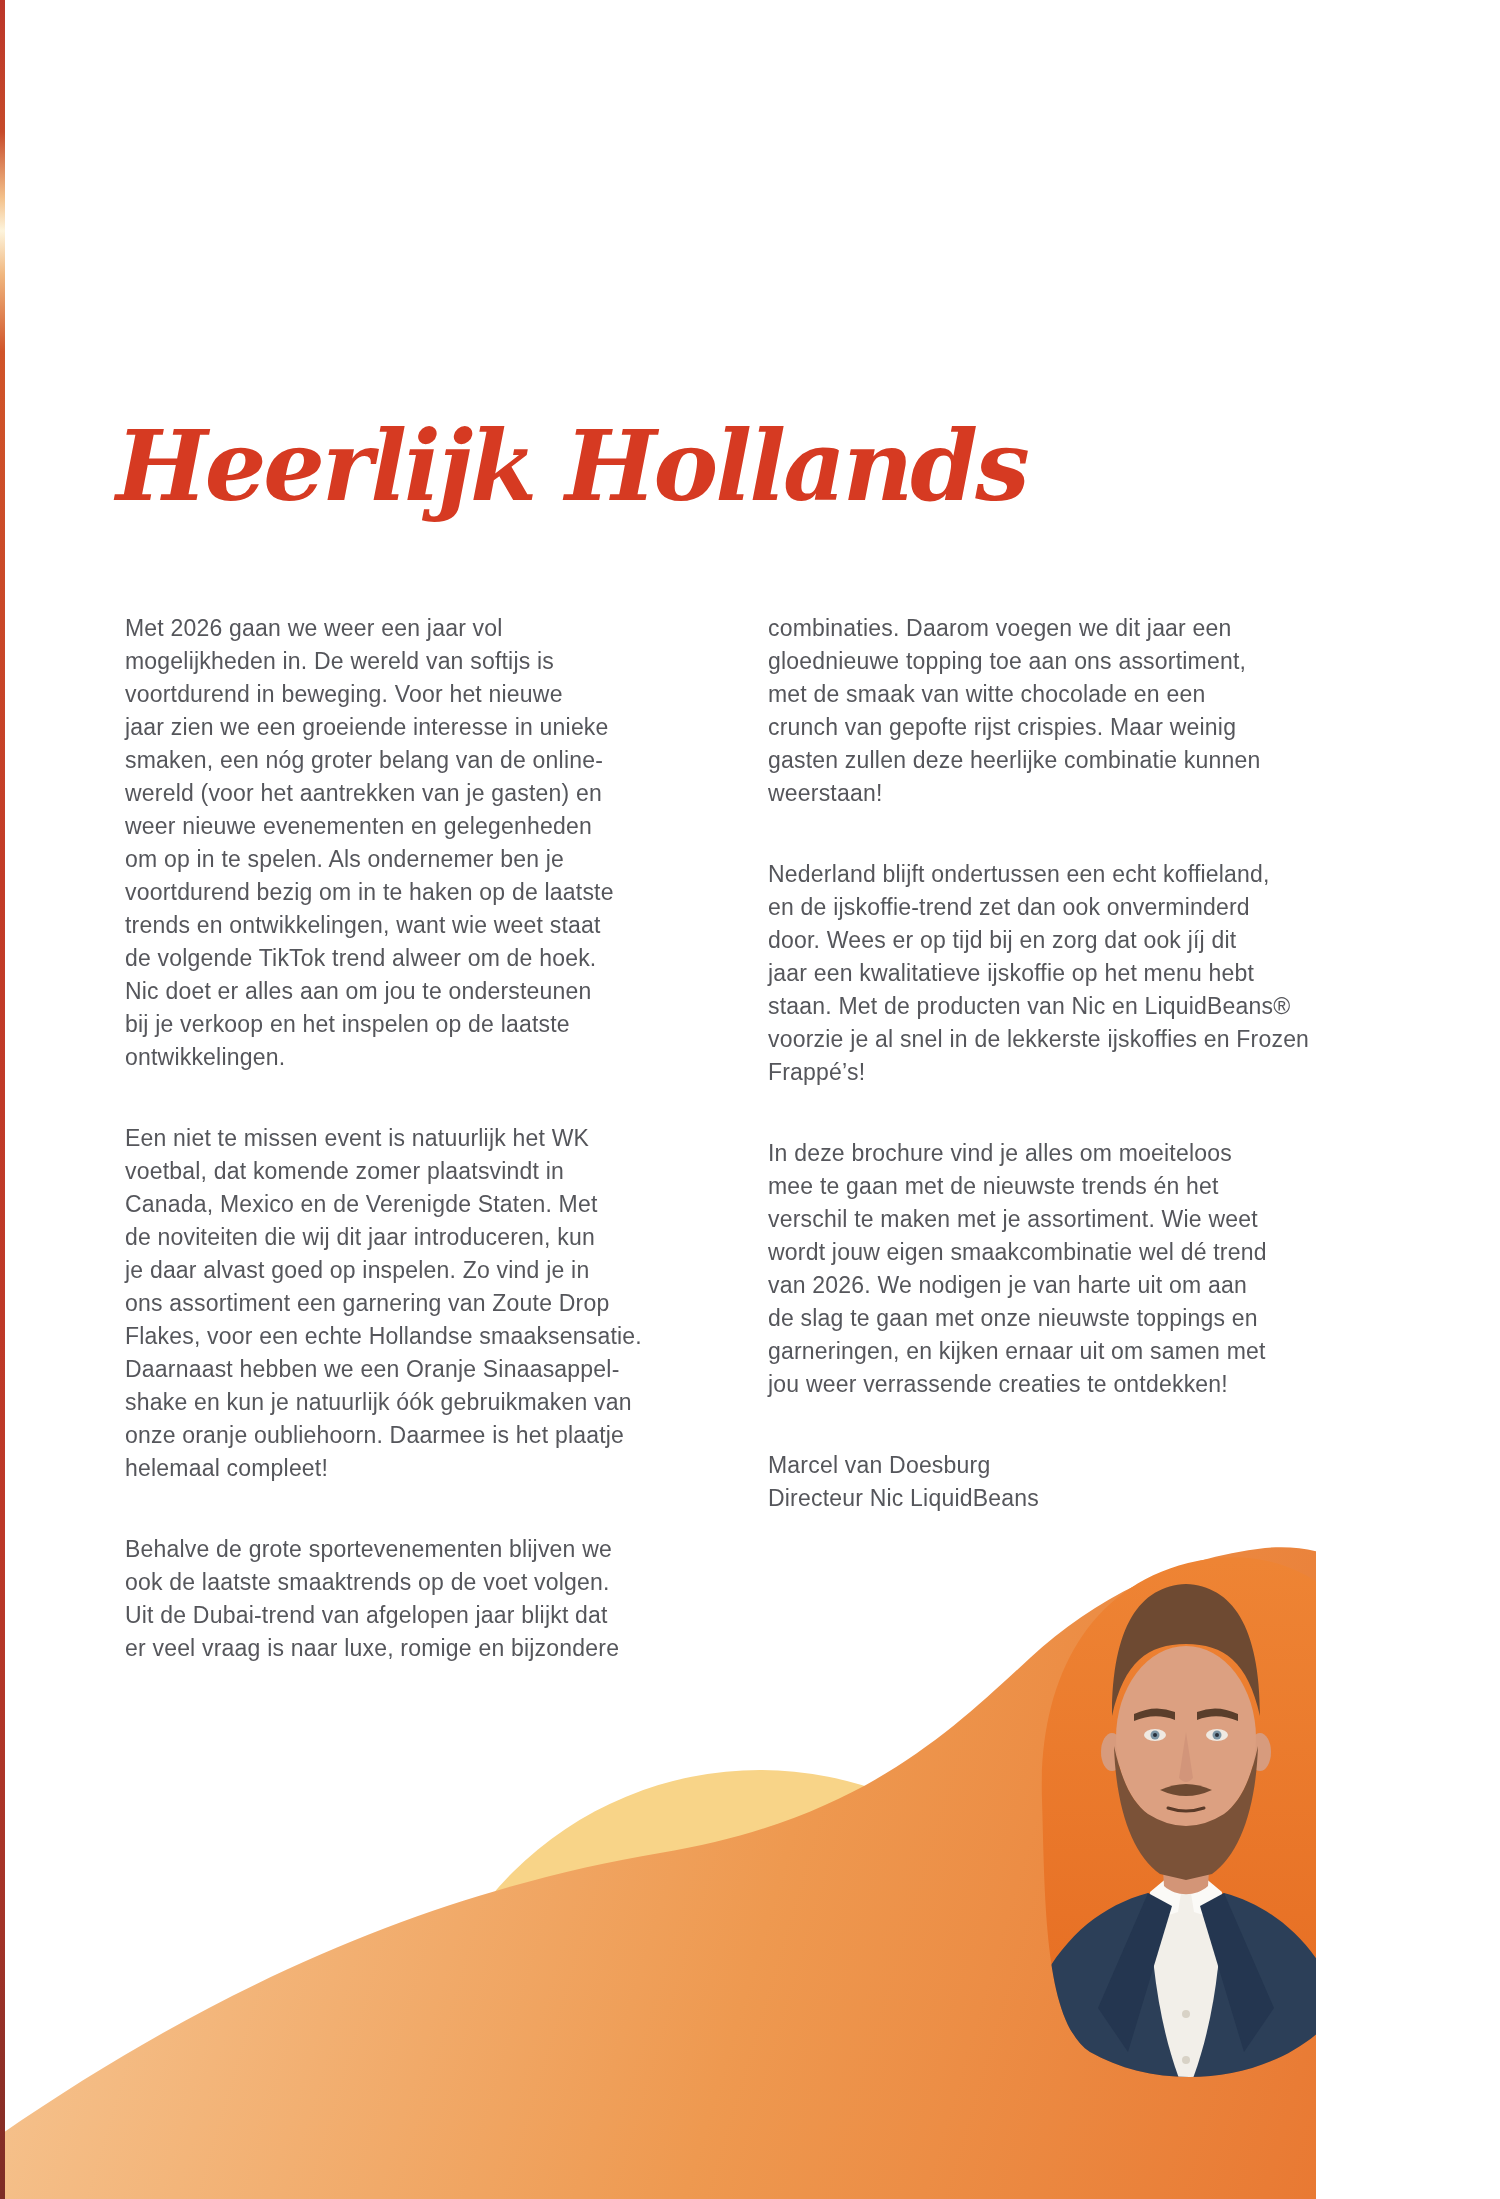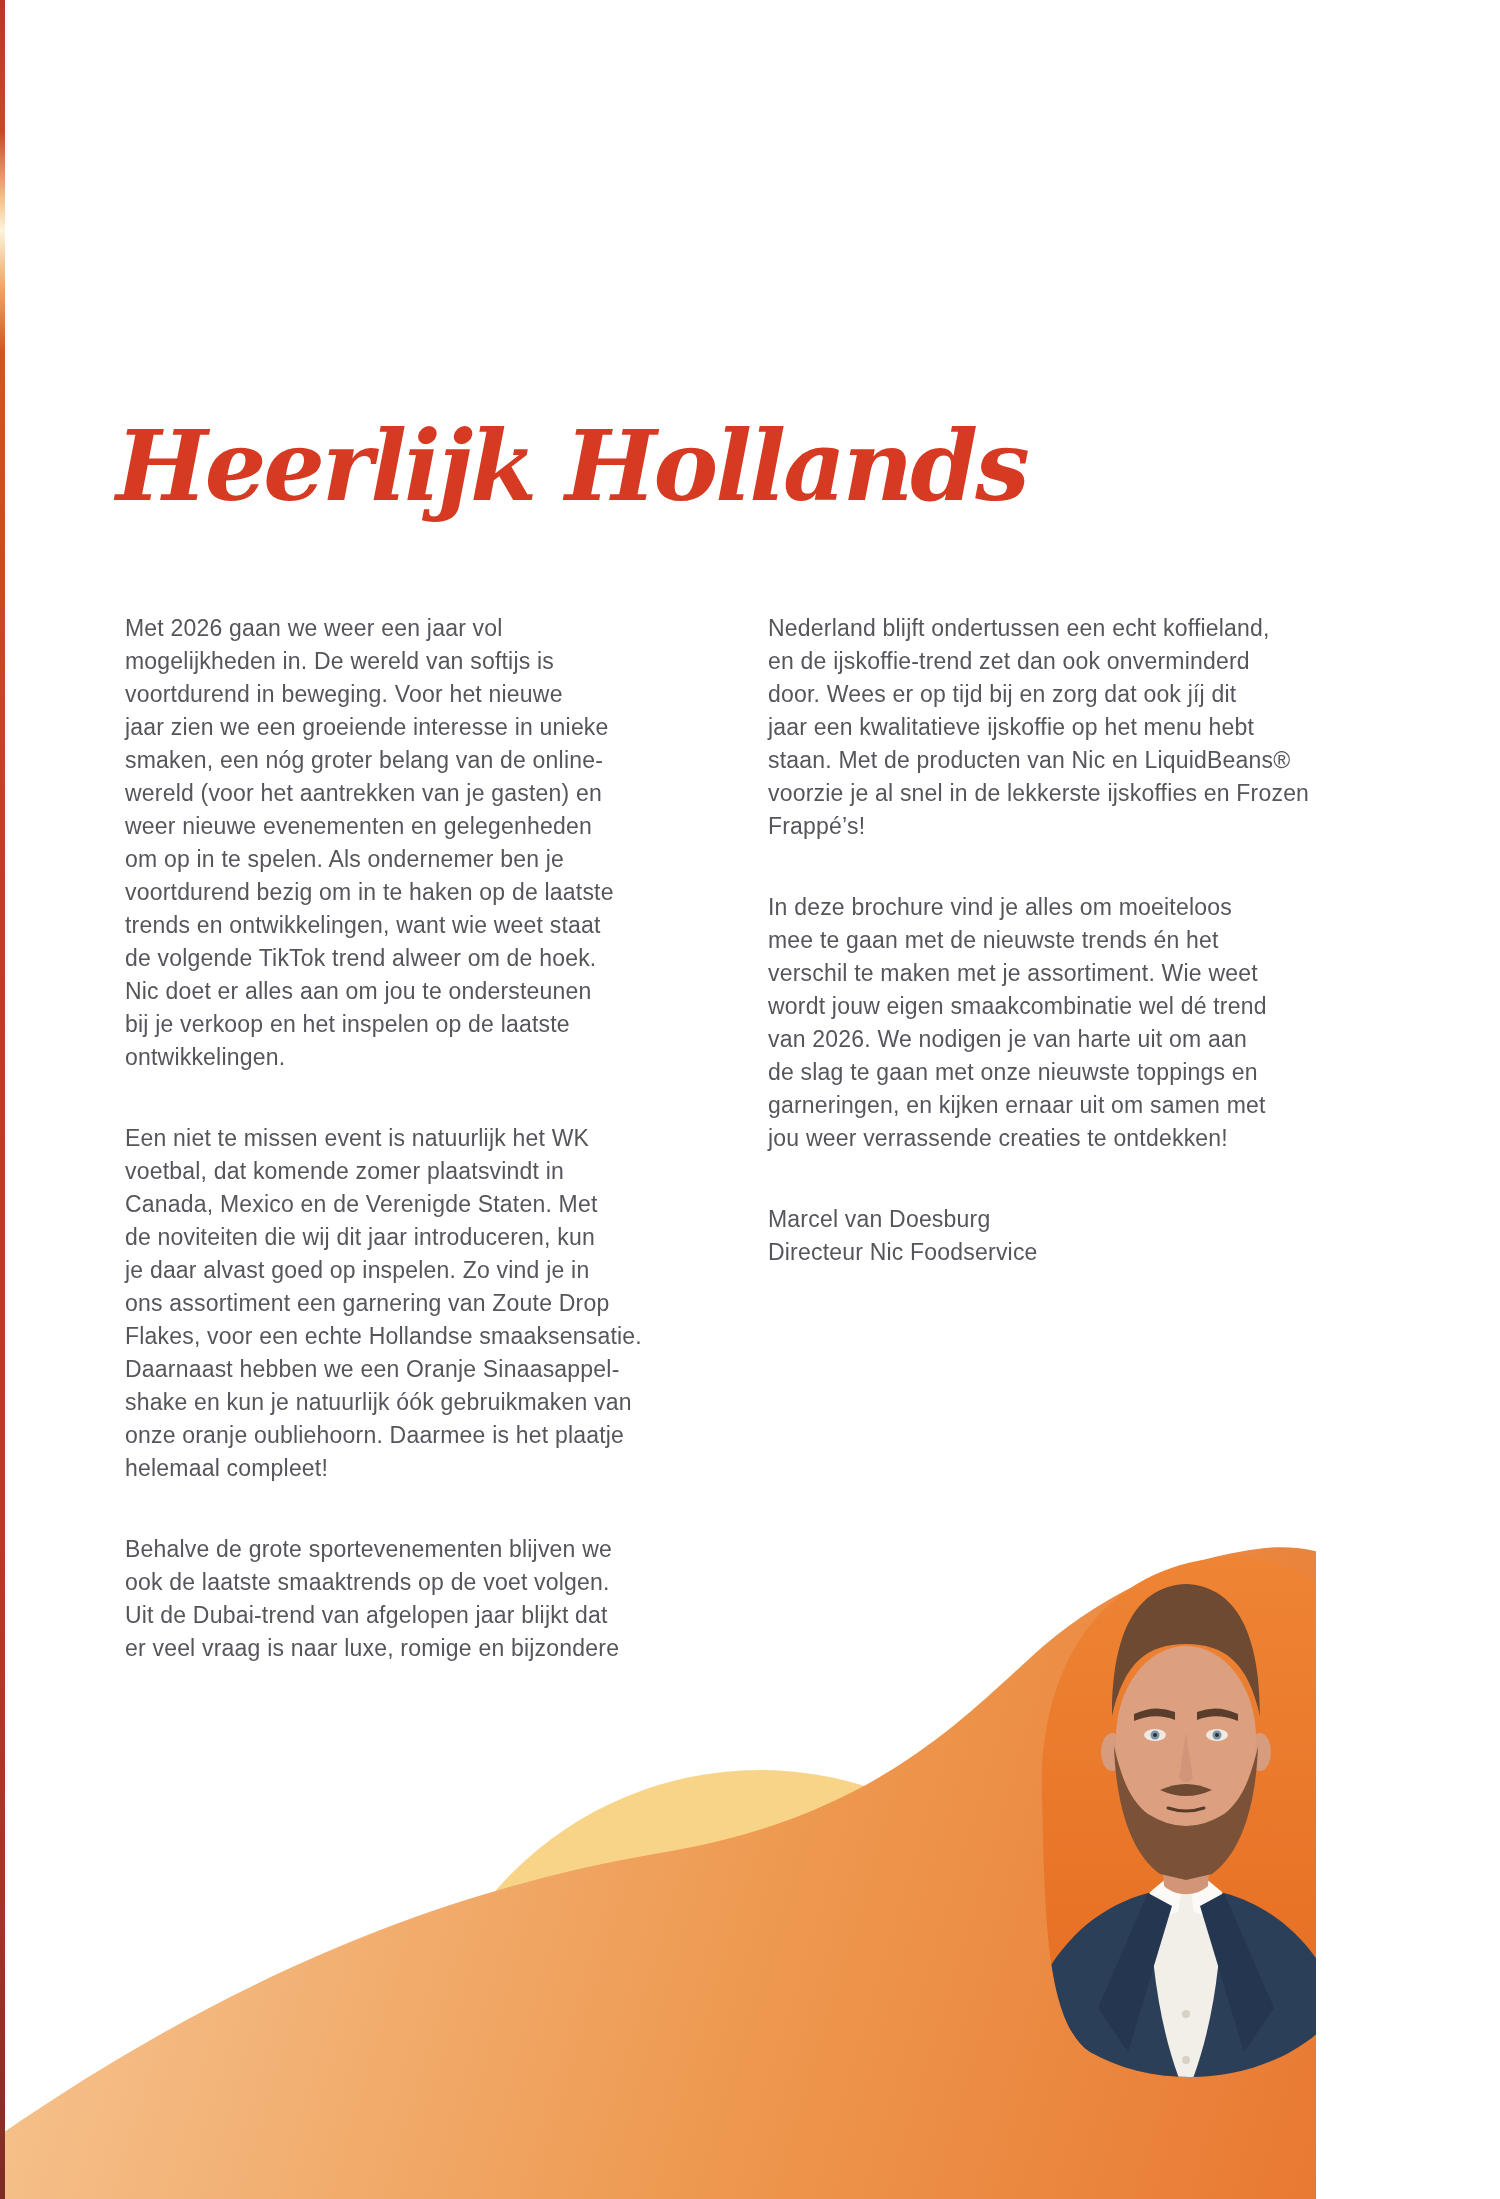--- a/index.html
+++ b/index.html
@@ -186,37 +186,43 @@
 shake en kun je natuurlijk óók gebruikmaken van
 onze oranje oubliehoorn. Daarmee is het plaatje
 helemaal compleet!</p>
     <p>Behalve de grote sportevenementen blijven we
 ook de laatste smaaktrends op de voet volgen.
 Uit de Dubai-trend van afgelopen jaar blijkt dat
 er veel vraag is naar luxe, romige en bijzondere</p>
   </div>
 
   <div class="body-col col-right">
+    <p>combinaties. Daarom voegen we dit jaar een
+gloednieuwe topping toe aan ons assortiment,
+met de smaak van witte chocolade en een
+crunch van gepofte rijst crispies. Maar weinig
+gasten zullen deze heerlijke combinatie kunnen
+weerstaan!</p>
     <p>Nederland blijft ondertussen een echt koffieland,
 en de ijskoffie-trend zet dan ook onverminderd
 door. Wees er op tijd bij en zorg dat ook jíj dit
 jaar een kwalitatieve ijskoffie op het menu hebt
 staan. Met de producten van Nic en LiquidBeans®
 voorzie je al snel in de lekkerste ijskoffies en Frozen
 Frappé’s!</p>
     <p>In deze brochure vind je alles om moeiteloos
 mee te gaan met de nieuwste trends én het
 verschil te maken met je assortiment. Wie weet
 wordt jouw eigen smaakcombinatie wel dé trend
 van 2026. We nodigen je van harte uit om aan
 de slag te gaan met onze nieuwste toppings en
 garneringen, en kijken ernaar uit om samen met
 jou weer verrassende creaties te ontdekken!</p>
     <div class="signature">
       <p>Marcel van Doesburg</p>
-      <p>Directeur Nic Foodservice</p>
+      <p>Directeur Nic LiquidBeans</p>
     </div>
   </div>
 
   <div class="logo">Nic.</div>
   <div class="pagenum">3</div>
 
 </div>
 
 </body></html>

